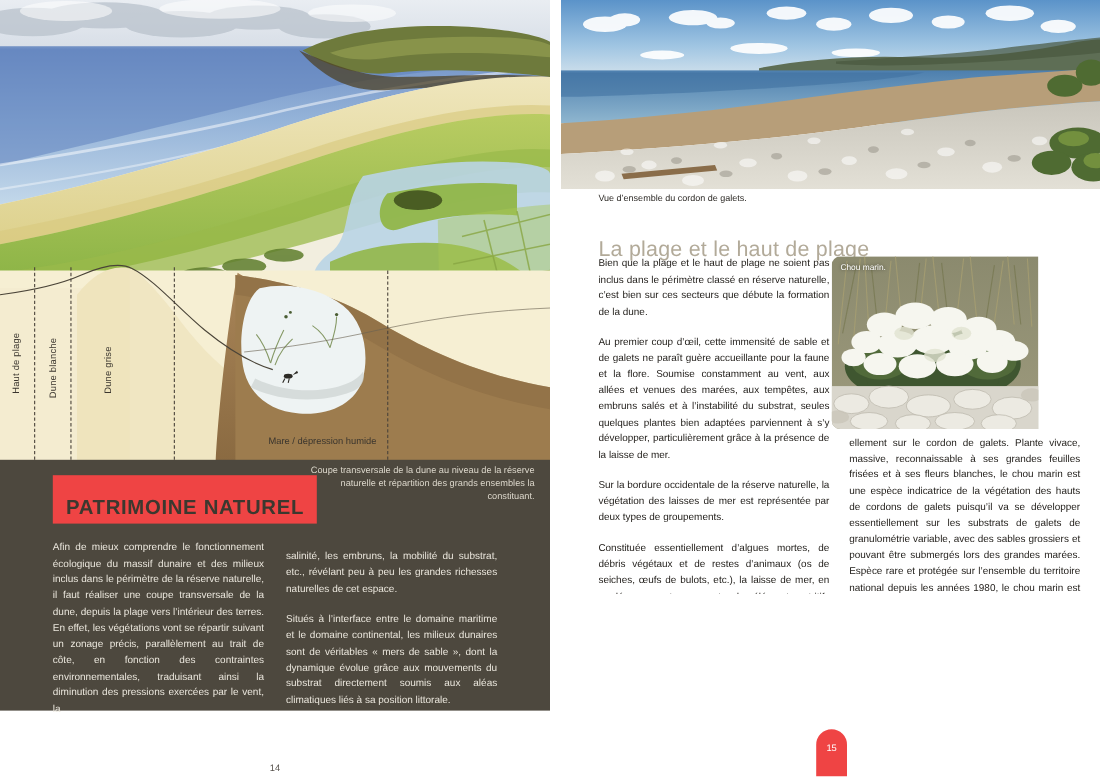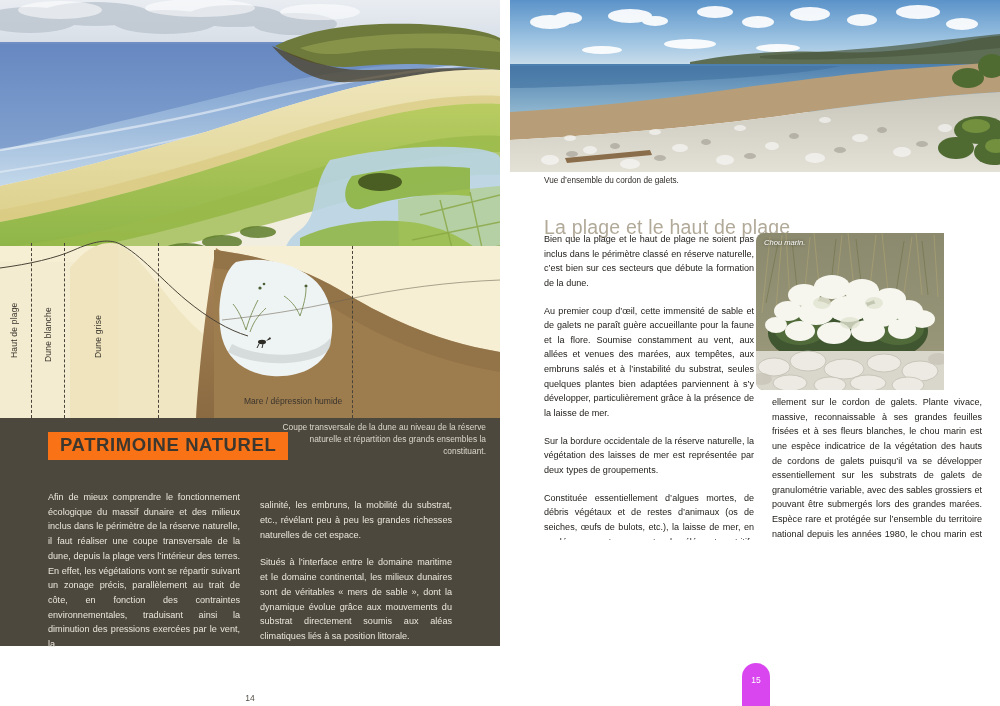--- a/index.html
+++ b/index.html
@@ -69,22 +69,22 @@
   
   .dark-panel {
     position: absolute;
     left: 0; top: 418px;
     width: 500px; height: 228px;
     background: #4d483e;
   }
   .banner {
     position: absolute;
     left: 48px; top: 14px;
-    background: #f97316;
-    padding: 4px 12px 5px 12px;
+    background: #ef4444;
+    padding: 20px 12px 5px 12px;
   }
   .banner-text {
     font-size: 18.5px;
     font-weight: bold;
     letter-spacing: .6px;
     color: #3c382f;
     line-height: 1;
     font-family: "Liberation Sans", sans-serif;
   }
   .illus-caption {
@@ -186,41 +186,40 @@
 
   
   .photo-chou {
     position: absolute;
     left: 756px; top: 233px;
     width: 224px; height: 157px;
     border-radius: 8px;
     overflow: hidden;
     z-index: 4;
     box-shadow: 0 0 0 0 rgba(0,0,0,0);
-    font-style: italic;
   }
   .photo-chou svg { display:block; width:188px; height:157px; }
   .chou-cap {
     position: absolute;
     left: 8px; top: 5px;
     font-size: 7.6px;
     color: #ffffff;
     text-shadow: 0 0 3px rgba(0,0,0,.55);
     z-index: 5;
   }
   .rcol-right-spacer {
     width: 100%;
     height: 163px;
   }
 
   .pagetab-right {
     position: absolute;
     left: 742px; top: 663px;
     width: 28px; height: 43px;
-    background: #d946ef;
+    background: #ef4444;
     border-radius: 14px 14px 0 0;
     z-index: 6;
   }
   .pagetab-right span {
     position: absolute;
     left: 0; right: 0; top: 12px;
     text-align: center;
     font-size: 8.5px;
     color: #ffffff;
   }

